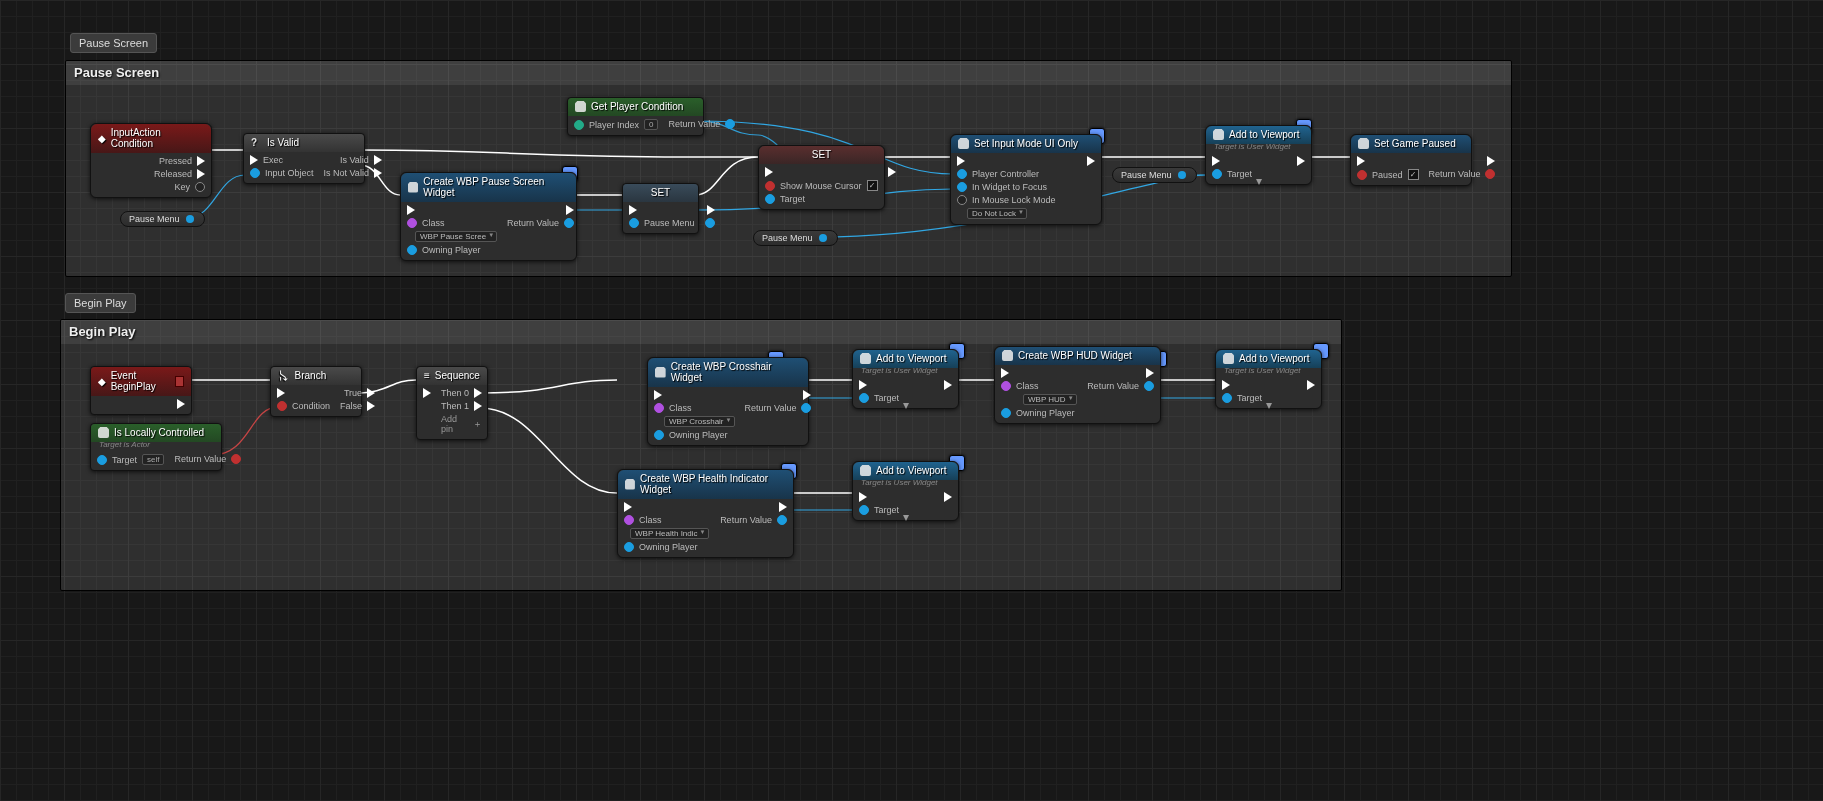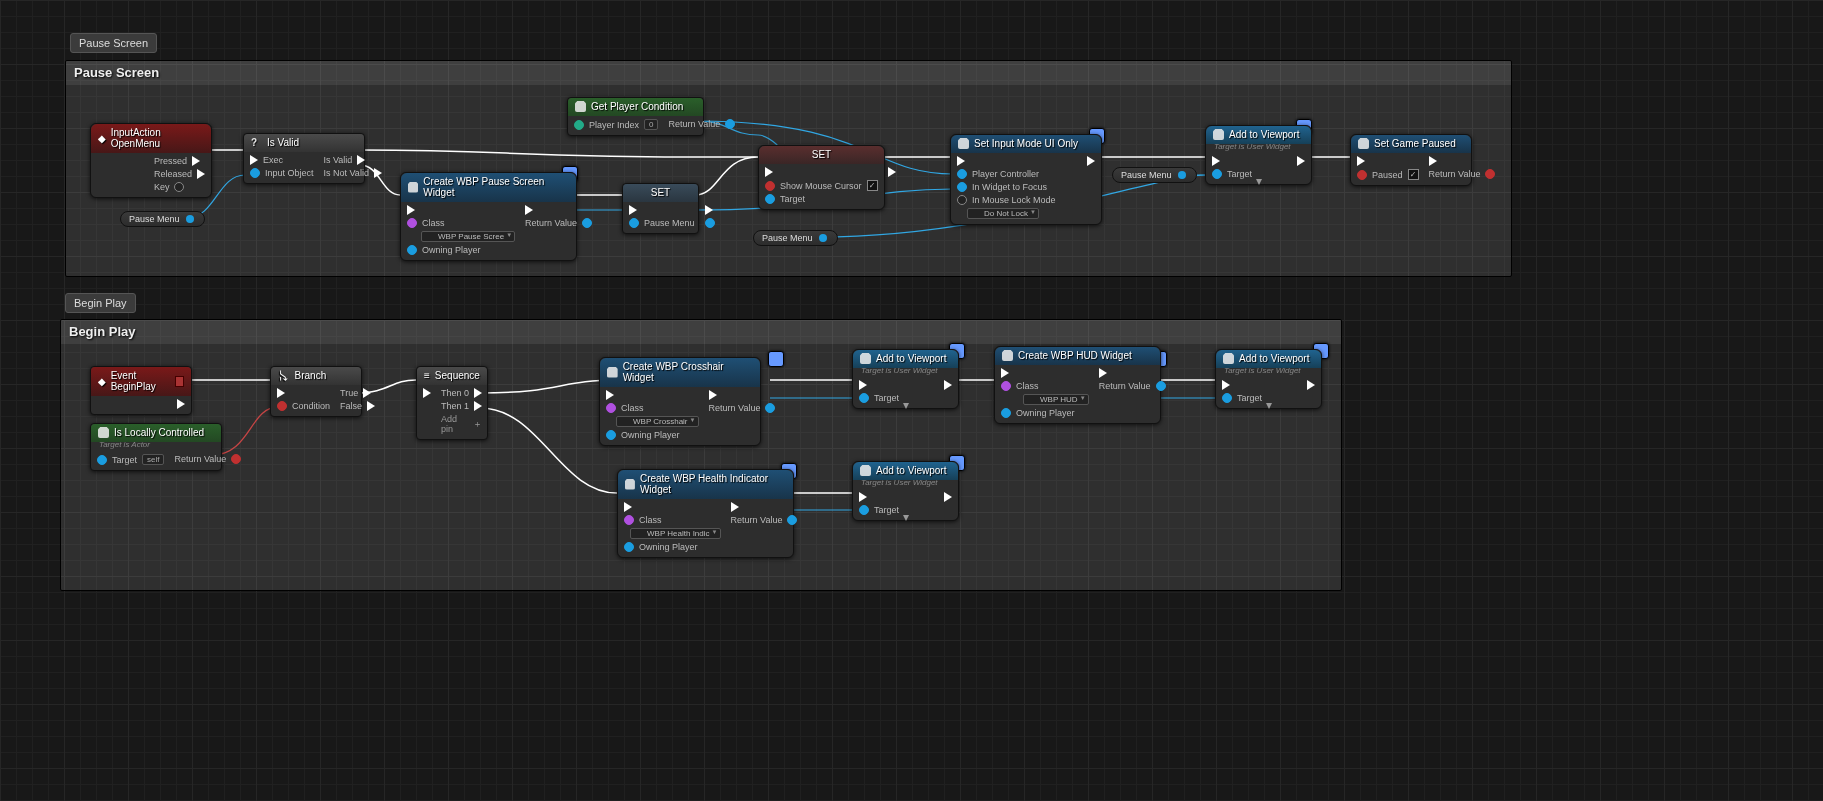--- a/index.html
+++ b/index.html
@@ -11,33 +11,33 @@
  #181818}
 svg.wires{position:absolute;left:0;top:0;width:1823px;height:801px;pointer-events:none}
 .tag{position:absolute;background:#3b3b3b;color:#ddd;border:1px solid #555;border-radius:3px;padding:3px 8px;font-size:11px}
 .comment{position:absolute;border:1px solid #000;background:rgba(255,255,255,.10);border-radius:2px}
 .comment .chead{height:24px;line-height:24px;padding:0 8px;font-size:13px;color:#eee;background:rgba(255,255,255,.08);font-weight:bold;text-shadow:1px 1px 2px #000}
 .node{position:absolute;border-radius:6px;box-shadow:0 1px 4px rgba(0,0,0,.7);background:#2d2d2d;border:1px solid #111}
 .node .head{border-radius:6px 6px 0 0;padding:3px 7px 4px 7px;font-size:10px;color:#fff;display:flex;align-items:center;gap:5px;text-shadow:1px 1px 1px #000}
 .node .sub{font-size:8px;opacity:.55;font-style:italic;padding:0 8px 2px 8px;margin-top:-2px}
 .node .body{display:flex;justify-content:space-between;padding:3px 6px 5px 6px;gap:10px}
 .col{display:flex;flex-direction:column;gap:3px}
-.col.r{}
+.col.r{align-items:flex-end}
 .pin{display:flex;align-items:center;gap:5px;font-size:9px;color:#bbb;white-space:nowrap}
 .pin .tri{width:0;height:0;border-top:5px solid transparent;border-bottom:5px solid transparent;border-left:8px solid #fff}
 .pin .trir{width:0;height:0;border-top:5px solid transparent;border-bottom:5px solid transparent;border-left:8px solid #fff}
 .pin .dot{width:8px;height:8px;border-radius:50%;border:1px solid #888;background:#222}
 .pin .dot.b{background:#1a9de0;border-color:#1a9de0}
 .pin .dot.r{background:#c03030;border-color:#c03030}
 .pin .dot.m{background:#b050e0;border-color:#b050e0}
 .pin .dot.g{background:#2a8;border-color:#2a8}
 .pin .ck{width:9px;height:9px;border:1px solid #888;background:#111;display:inline-flex;align-items:center;justify-content:center;font-size:8px;color:#bbb}
 .pin .ck.on::after{content:"✓"}
 .pin .box{border:1px solid #555;padding:0 4px;border-radius:2px;background:#222;font-size:8px;color:#aaa}
-.pin .dd{border:1px solid #555;background:#222;border-radius:2px;padding:0 10px 0 16px;font-size:8px;color:#bbb;position:relative}
+.pin .dd{border:1px solid #555;background:#222;border-radius:2px;padding:0 10px 0 4px;font-size:8px;color:#bbb;position:relative}
 .pin .dd::after{content:"▼";position:absolute;right:2px;font-size:6px;color:#888}
 .h-red{background:linear-gradient(#7a1919,#471717)}
 .h-grey{background:linear-gradient(#4a4a4a,#333)}
 .h-blue{background:linear-gradient(#1f4f74,#18344a)}
 .h-blue2{background:linear-gradient(#20638f,#164058)}
 .h-pure{background:linear-gradient(#2a5f2a,#234823)}
 .h-set{background:linear-gradient(#394b5a,#2a3640)}
 .h-setr{background:linear-gradient(#5a2e2e,#3a2626)}
 .compact{border-radius:4px}
 .compact .head{border-radius:4px 4px 0 0}
@@ -93,21 +93,21 @@
 </svg>
 
 <div class="tag" style="left:70px;top:33px">Pause Screen</div>
 <div class="comment" style="left:65px;top:60px;width:1445px;height:215px">
   <div class="chead">Pause Screen</div>
 </div>
 
 <div class="node" style="left:90px;top:123px;width:120px">
   <div class="head h-red">
         <span>◆</span>
-        <span>InputAction OpenMenu</span>
+        <span>InputAction Condition</span>
       </div>
   <div class="body">
     <div class="col"></div>
     <div class="col r">
       <div class="pin">
             <span>Pressed</span>
             <span class="trir"></span>
           </div>
       <div class="pin">
             <span>Released</span>
@@ -163,21 +163,21 @@
       </div>
   <div class="body">
     <div class="col">
       <div class="pin">
             <span class="tri"></span>
           </div>
       <div class="pin">
             <span class="dot m"></span>
             <span>Class</span>
           </div>
-      <div class="pin" style="margin-left:14px">
+      <div class="pin" style="margin-left:8px">
             <span class="dd">WBP Pause Scree</span>
           </div>
       <div class="pin">
             <span class="dot b"></span>
             <span>Owning Player</span>
           </div>
     </div>
     <div class="col r">
       <div class="pin">
             <span class="trir"></span>
@@ -457,21 +457,21 @@
           </div>
       <div class="addpin">
             <span>Add pin</span>
             <span>＋</span>
           </div>
     </div>
   </div>
 </div>
 
 <div class="bpicon" style="left:768px;top:351px"></div>
-<div class="node" style="left:599px;top:357px;width:160px">
+<div class="node" style="left:647px;top:357px;width:160px">
   <div class="head h-blue">
         <span class="nodeicon f"></span>
         <span>Create WBP Crosshair Widget</span>
       </div>
   <div class="body">
     <div class="col">
       <div class="pin">
             <span class="tri"></span>
           </div>
       <div class="pin">

